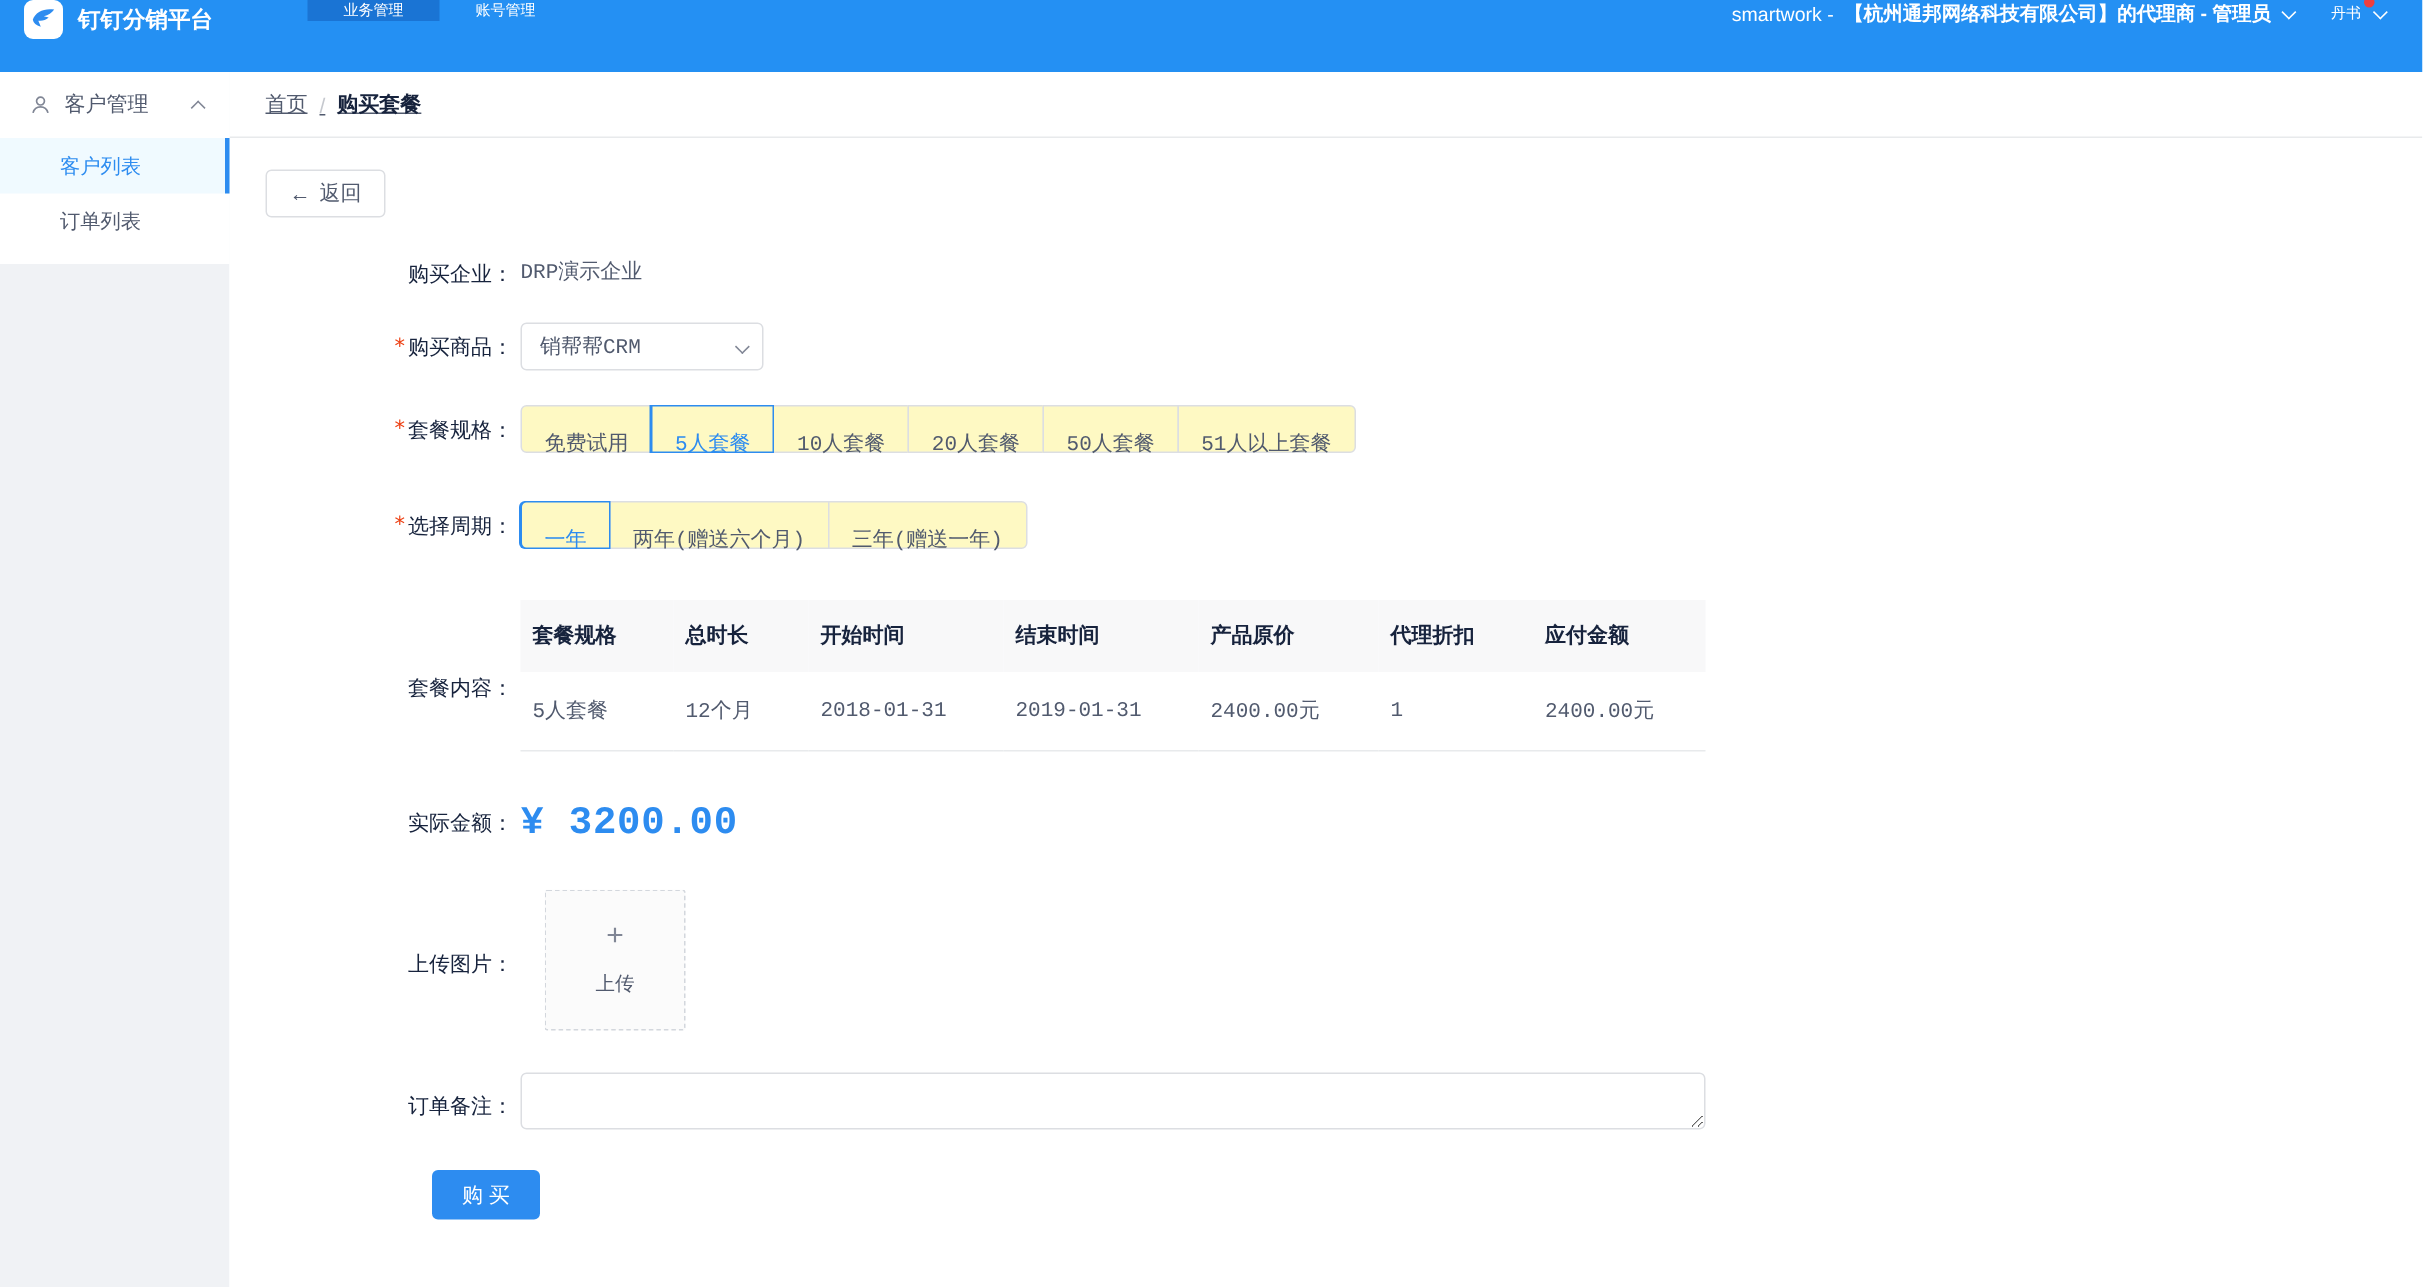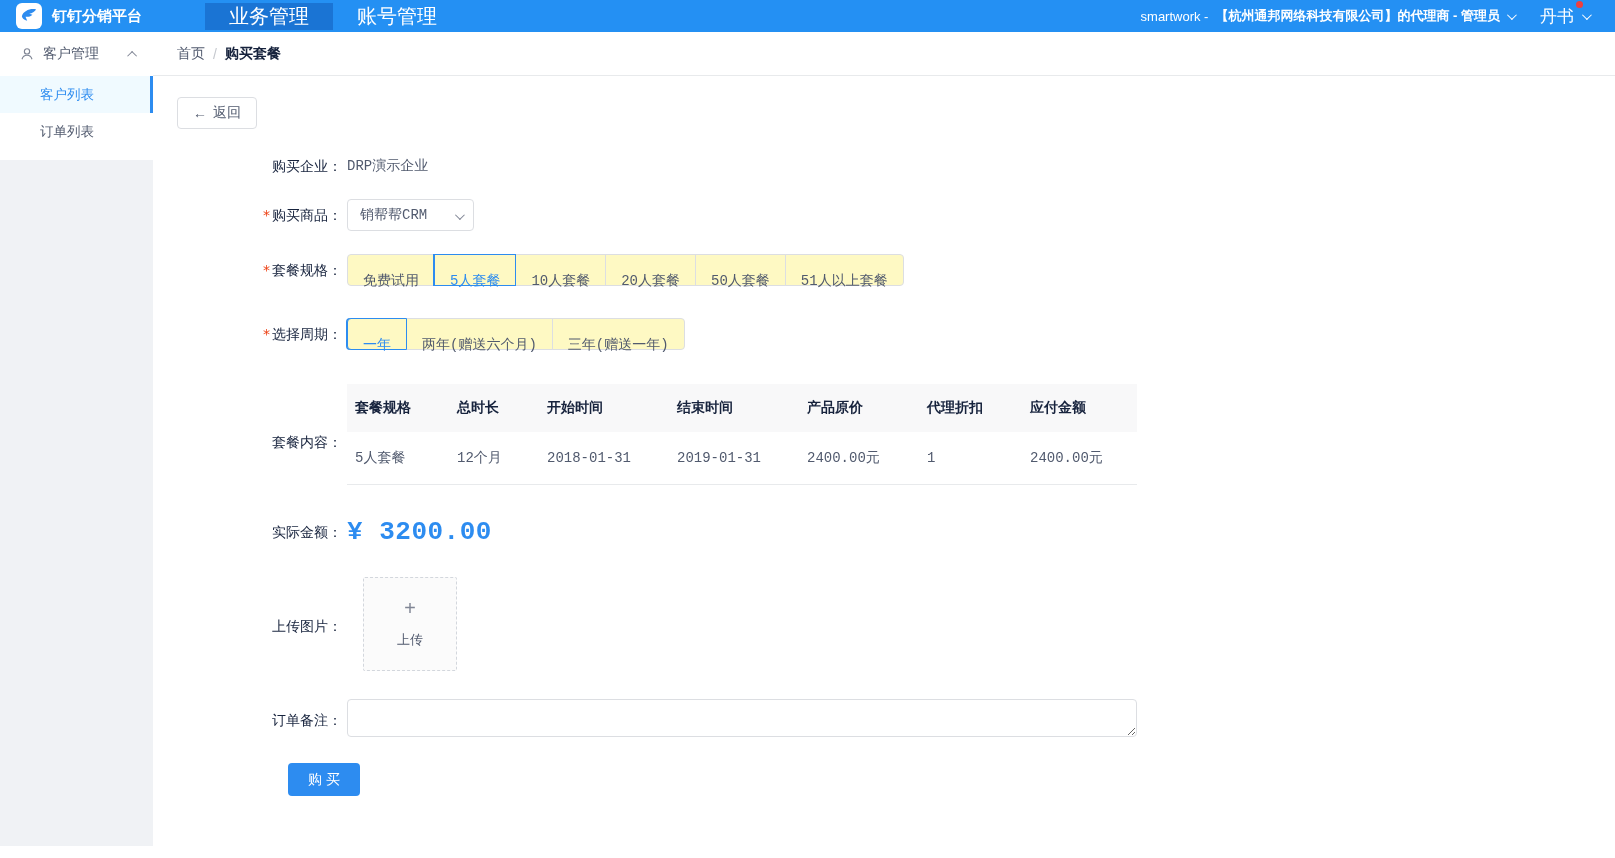--- a/index.html
+++ b/index.html
@@ -12,54 +12,54 @@
     --text-dark:#17233d;
     --table-header-bg:#f8f8f9;
     --sidebar-active-bg:#f0faff;
     --page-bg:#f0f2f5;
   }
   *{box-sizing:border-box;margin:0;padding:0;}
   html,body{width:1615px;height:858px;overflow:hidden;}
   body{font-family:"Liberation Sans","DejaVu Sans",sans-serif;font-size:14px;color:var(--text);background:#fff;}
 
   
-  .topbar{height:32px;background:var(--topbar);display:flex;align-items:center;color:#fff;}
+  .topbar{height:48px;background:var(--topbar);display:flex;align-items:flex-start;color:#fff;}
   .logo-area{width:189px;display:flex;align-items:center;padding-left:16px;flex:none;}
   .logo-box{width:26px;height:26px;background:#fff;border-radius:6px;display:flex;align-items:center;justify-content:center;margin-right:10px;flex:none;}
   .logo-box svg{width:18px;height:18px;display:block;}
   .logo-text{font-size:15px;font-weight:700;color:#fff;white-space:nowrap;}
   .topnav{display:flex;align-items:stretch;margin-left:16px;}
-  .topnav-item{display:flex;align-items:center;padding:0 24px;font-size:20px;color:#fff;cursor:pointer;white-space:nowrap;}
+  .topnav-item{display:flex;align-items:center;padding:0 24px;font-size:10px;color:#fff;cursor:pointer;white-space:nowrap;}
   .topnav-item.active{background:var(--topbar-active);}
   .topbar-right{margin-left:auto;display:flex;align-items:center;gap:26px;padding-right:26px;font-size:13px;}
   .agent-wrap{display:flex;align-items:center;gap:7px;cursor:pointer;white-space:nowrap;}
   .agent-prefix{font-weight:400;}
   .agent-info{font-weight:700;}
   .user-wrap{display:flex;align-items:center;gap:8px;cursor:pointer;}
-  .user-name{position:relative;font-size:17px;}
+  .user-name{position:relative;font-size:10px;}
   .badge-dot{position:absolute;top:-4px;right:-9px;width:7px;height:7px;border-radius:50%;background:var(--badge);}
   .chev{display:inline-block;width:7px;height:7px;border-right:1.5px solid currentColor;border-bottom:1.5px solid currentColor;transform:rotate(45deg) translateY(-2px);}
   .chev.up{transform:rotate(-135deg) translateY(-2px);}
 
   
   .layout{display:flex;height:814px;}
   .sidebar{width:153px;flex:none;background:var(--page-bg);}
   .menu{background:#fff;padding-bottom:10px;}
   .menu-group{height:44px;display:flex;align-items:center;padding:0 16px 0 20px;color:var(--text);cursor:pointer;font-size:14px;}
   .menu-group .g-icon{width:14px;height:14px;margin-right:9px;color:#808695;flex:none;}
   .menu-group .g-icon svg{width:14px;height:14px;display:block;}
   .menu-group .g-caret{margin-left:auto;color:#808695;}
   .menu-sub{height:37px;display:flex;align-items:center;padding-left:40px;font-size:13.5px;color:var(--text);cursor:pointer;position:relative;}
   .menu-sub.active{background:var(--sidebar-active-bg);color:var(--primary);}
   .menu-sub.active::after{content:"";position:absolute;right:0;top:0;bottom:0;width:3px;background:var(--primary);}
 
   .main{flex:1;background:#fff;overflow:hidden;}
 
   
-  .breadcrumb{padding:13px 24px 0;font-size:14px;display:flex;gap:8px;align-items:center;}
+  .breadcrumb{padding:13px 24px 0;font-size:14px;display:flex;gap:8px;align-items:center;text-decoration:underline;}
   .bc-home{color:var(--text);cursor:pointer;}
   .bc-sep{color:#c5c8ce;}
   .bc-current{color:var(--text-dark);font-weight:700;}
   .divider{height:1px;background:#e8eaec;margin-top:12px;}
 
   .content{padding:0 24px;}
   .back-btn{margin-top:21px;height:32px;display:inline-flex;align-items:center;gap:6px;padding:0 15px;background:#fff;border:1px solid var(--border);border-radius:4px;font-size:14px;color:var(--text);cursor:pointer;}
 
   
   .form{margin-top:26px;}
@@ -76,21 +76,21 @@
   .row-period{margin-bottom:34px;}
   .row-table{margin-bottom:28px;}
   .row-table .form-label{line-height:20px;padding-top:14px;}
   .row-amount{margin-bottom:26px;}
   .row-amount .form-label{line-height:38px;}
   .row-upload{margin-bottom:28px;gap:16px;}
   .row-upload .form-label{line-height:22px;padding-top:4px;}
   .row-remark{margin-bottom:22px;}
   .row-remark .form-label{line-height:38px;}
 
-  .select{position:relative;width:127px;height:32px;border:1px solid var(--border);border-radius:4px;background:#fff;display:flex;align-items:center;padding:0 42px 0 12px;cursor:pointer;color:var(--text);}
+  .select{position:relative;width:162px;height:32px;border:1px solid var(--border);border-radius:4px;background:#fff;display:flex;align-items:center;padding:0 42px 0 12px;cursor:pointer;color:var(--text);}
   .select .chev{color:#808695;position:absolute;right:11px;top:13px;}
 
   .radio-group{display:inline-flex;}
   .radio{height:32px;line-height:30px;padding:11px 15px;border:1px solid var(--border);background:#fef9c3;color:var(--text);cursor:pointer;margin-left:-1px;white-space:nowrap;}
   .radio:first-child{border-radius:4px 0 0 4px;margin-left:0;}
   .radio:last-child{border-radius:0 4px 4px 0;}
   .radio.selected{position:relative;z-index:1;color:var(--primary);border-color:var(--primary);box-shadow:-1px 0 0 0 var(--primary);}
 
   table.pkg{width:790px;border-collapse:collapse;font-size:14px;}
   table.pkg th{background:var(--table-header-bg);font-weight:700;color:var(--text-dark);text-align:left;padding:15px 8px;white-space:nowrap;}

